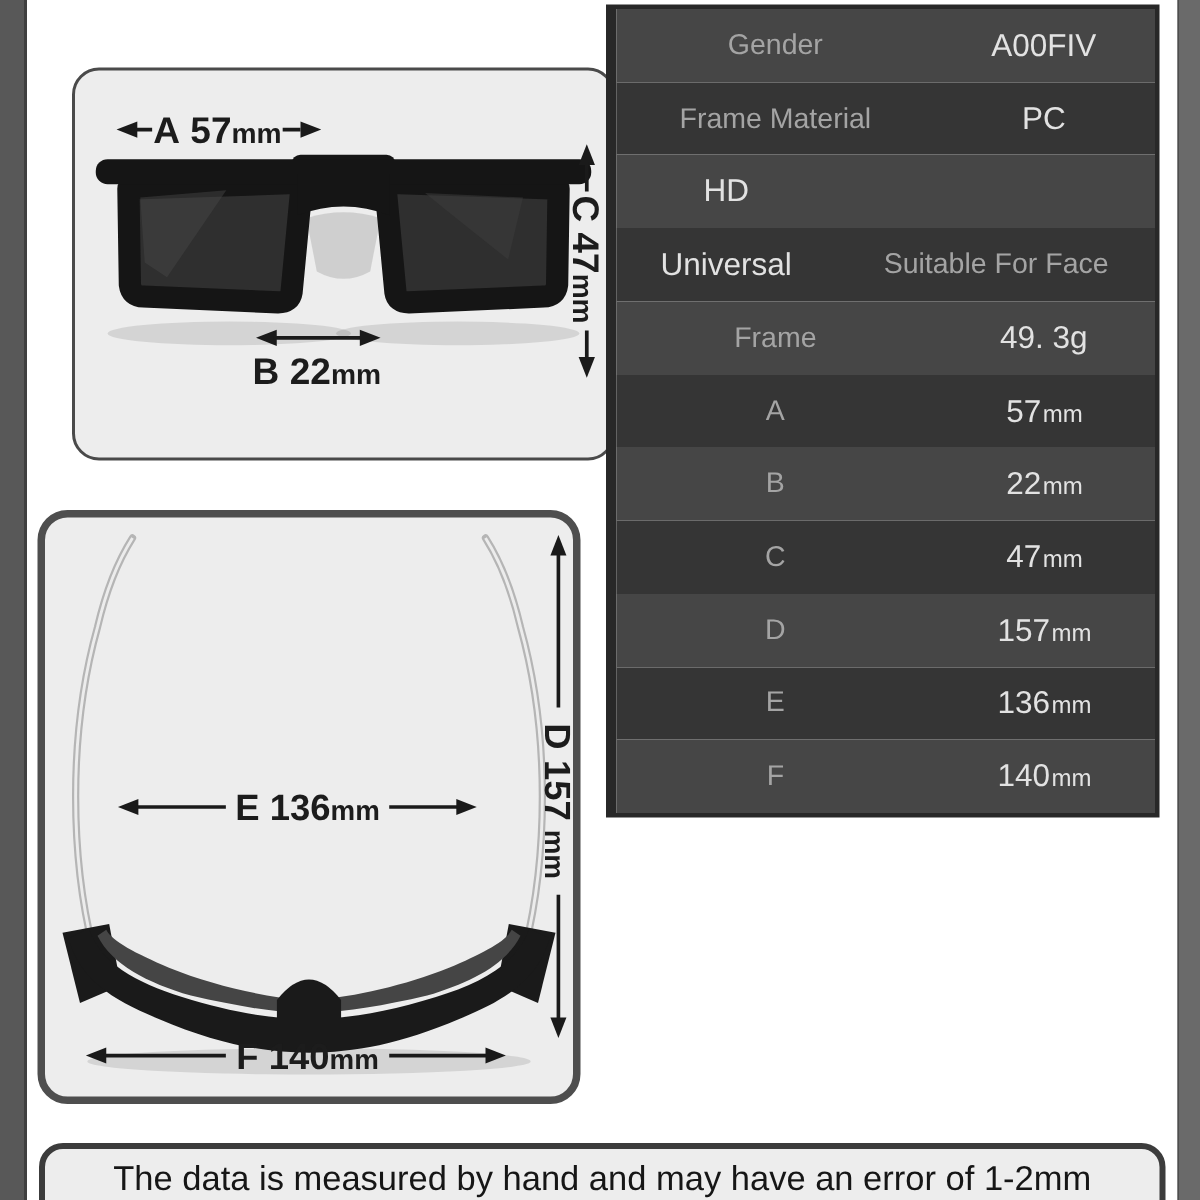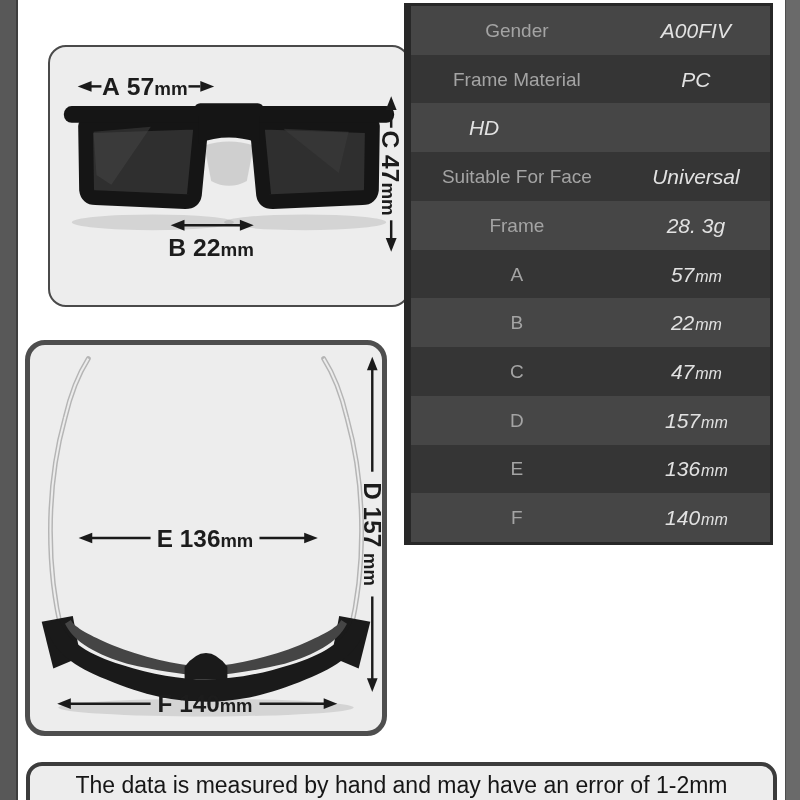--- a/index.html
+++ b/index.html
@@ -28,21 +28,21 @@
 
   
   .spec-table{position:absolute;left:404px;top:3px;width:369px;height:542px;
               box-sizing:border-box;border:3px solid #282828;border-left-width:7px;
               display:flex;flex-direction:column;}
   .spec-row{flex:1;display:flex;align-items:center;}
   .spec-row:nth-child(odd){background:#464646;}
   .spec-row:nth-child(even){background:#353535;}
   .spec-cell{display:flex;justify-content:center;align-items:baseline;line-height:1;}
   .spec-cell.label{width:59%;color:#a4a4a4;font-size:19px;}
-  .spec-cell.value{width:41%;color:#e2e2e2;font-size:21px;font-style:italic;}
+  .spec-cell.value{width:41%;color:#e2e2e2;font-size:21px;}
   .spec-cell.value .unit{font-size:16px;margin-left:1px;}
 
   
   .footer-bar{position:absolute;left:26px;top:762px;width:751px;height:56px;
               box-sizing:border-box;background:#ededed;border:4px solid #3c3c3c;
               border-radius:16px;display:flex;justify-content:center;}
   .footer-bar span{margin-top:6px;font-size:23px;color:#161616;line-height:1.2;}
 </style>
 </head>
 <body>
@@ -158,30 +158,30 @@
           <span class="unit"></span>
         </div>
     </div>
     <div class="spec-row">
       <div class="spec-cell value">
           <span>HD</span>
           <span class="unit"></span>
         </div>
     </div>
     <div class="spec-row">
+      <div class="spec-cell value">
+          <span>Universal</span>
+          <span class="unit"></span>
+        </div>
       <div class="spec-cell label">Suitable For Face</div>
-      <div class="spec-cell value">
-          <span>Universal</span>
-          <span class="unit"></span>
-        </div>
     </div>
     <div class="spec-row">
       <div class="spec-cell label">Frame</div>
       <div class="spec-cell value">
-          <span>28. 3g</span>
+          <span>49. 3g</span>
           <span class="unit"></span>
         </div>
     </div>
     <div class="spec-row">
       <div class="spec-cell label">A</div>
       <div class="spec-cell value">
           <span>57</span>
           <span class="unit">mm</span>
         </div>
     </div>

